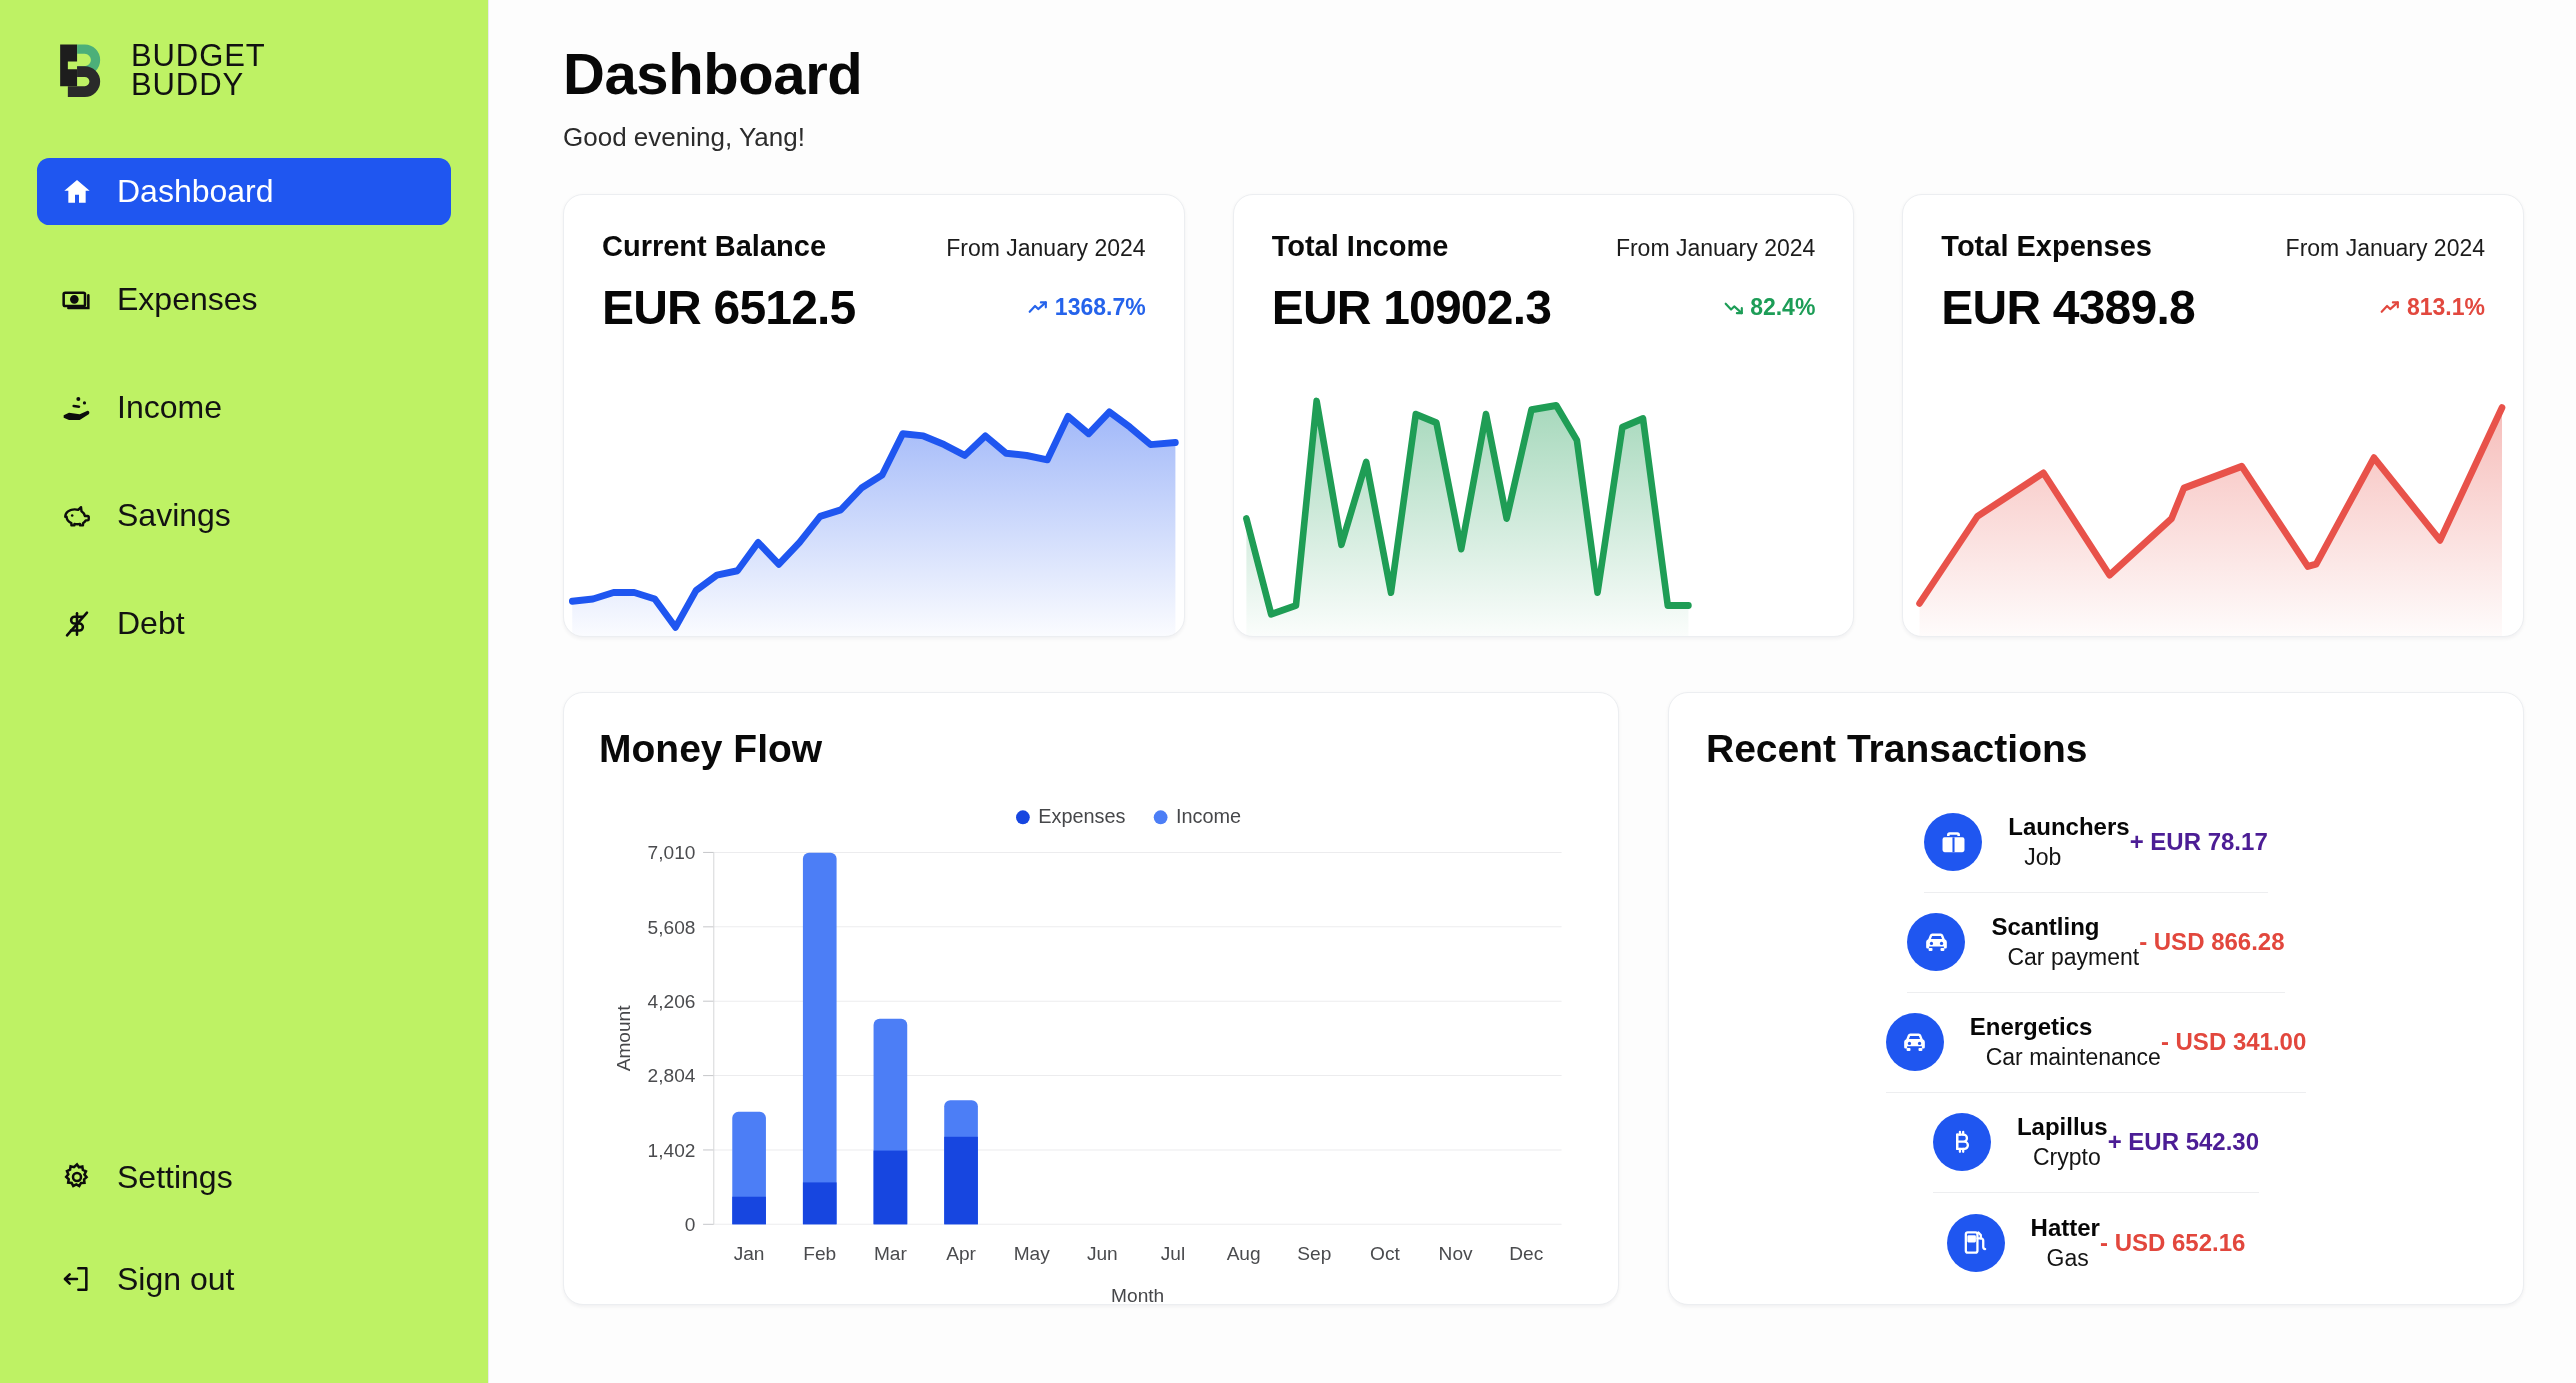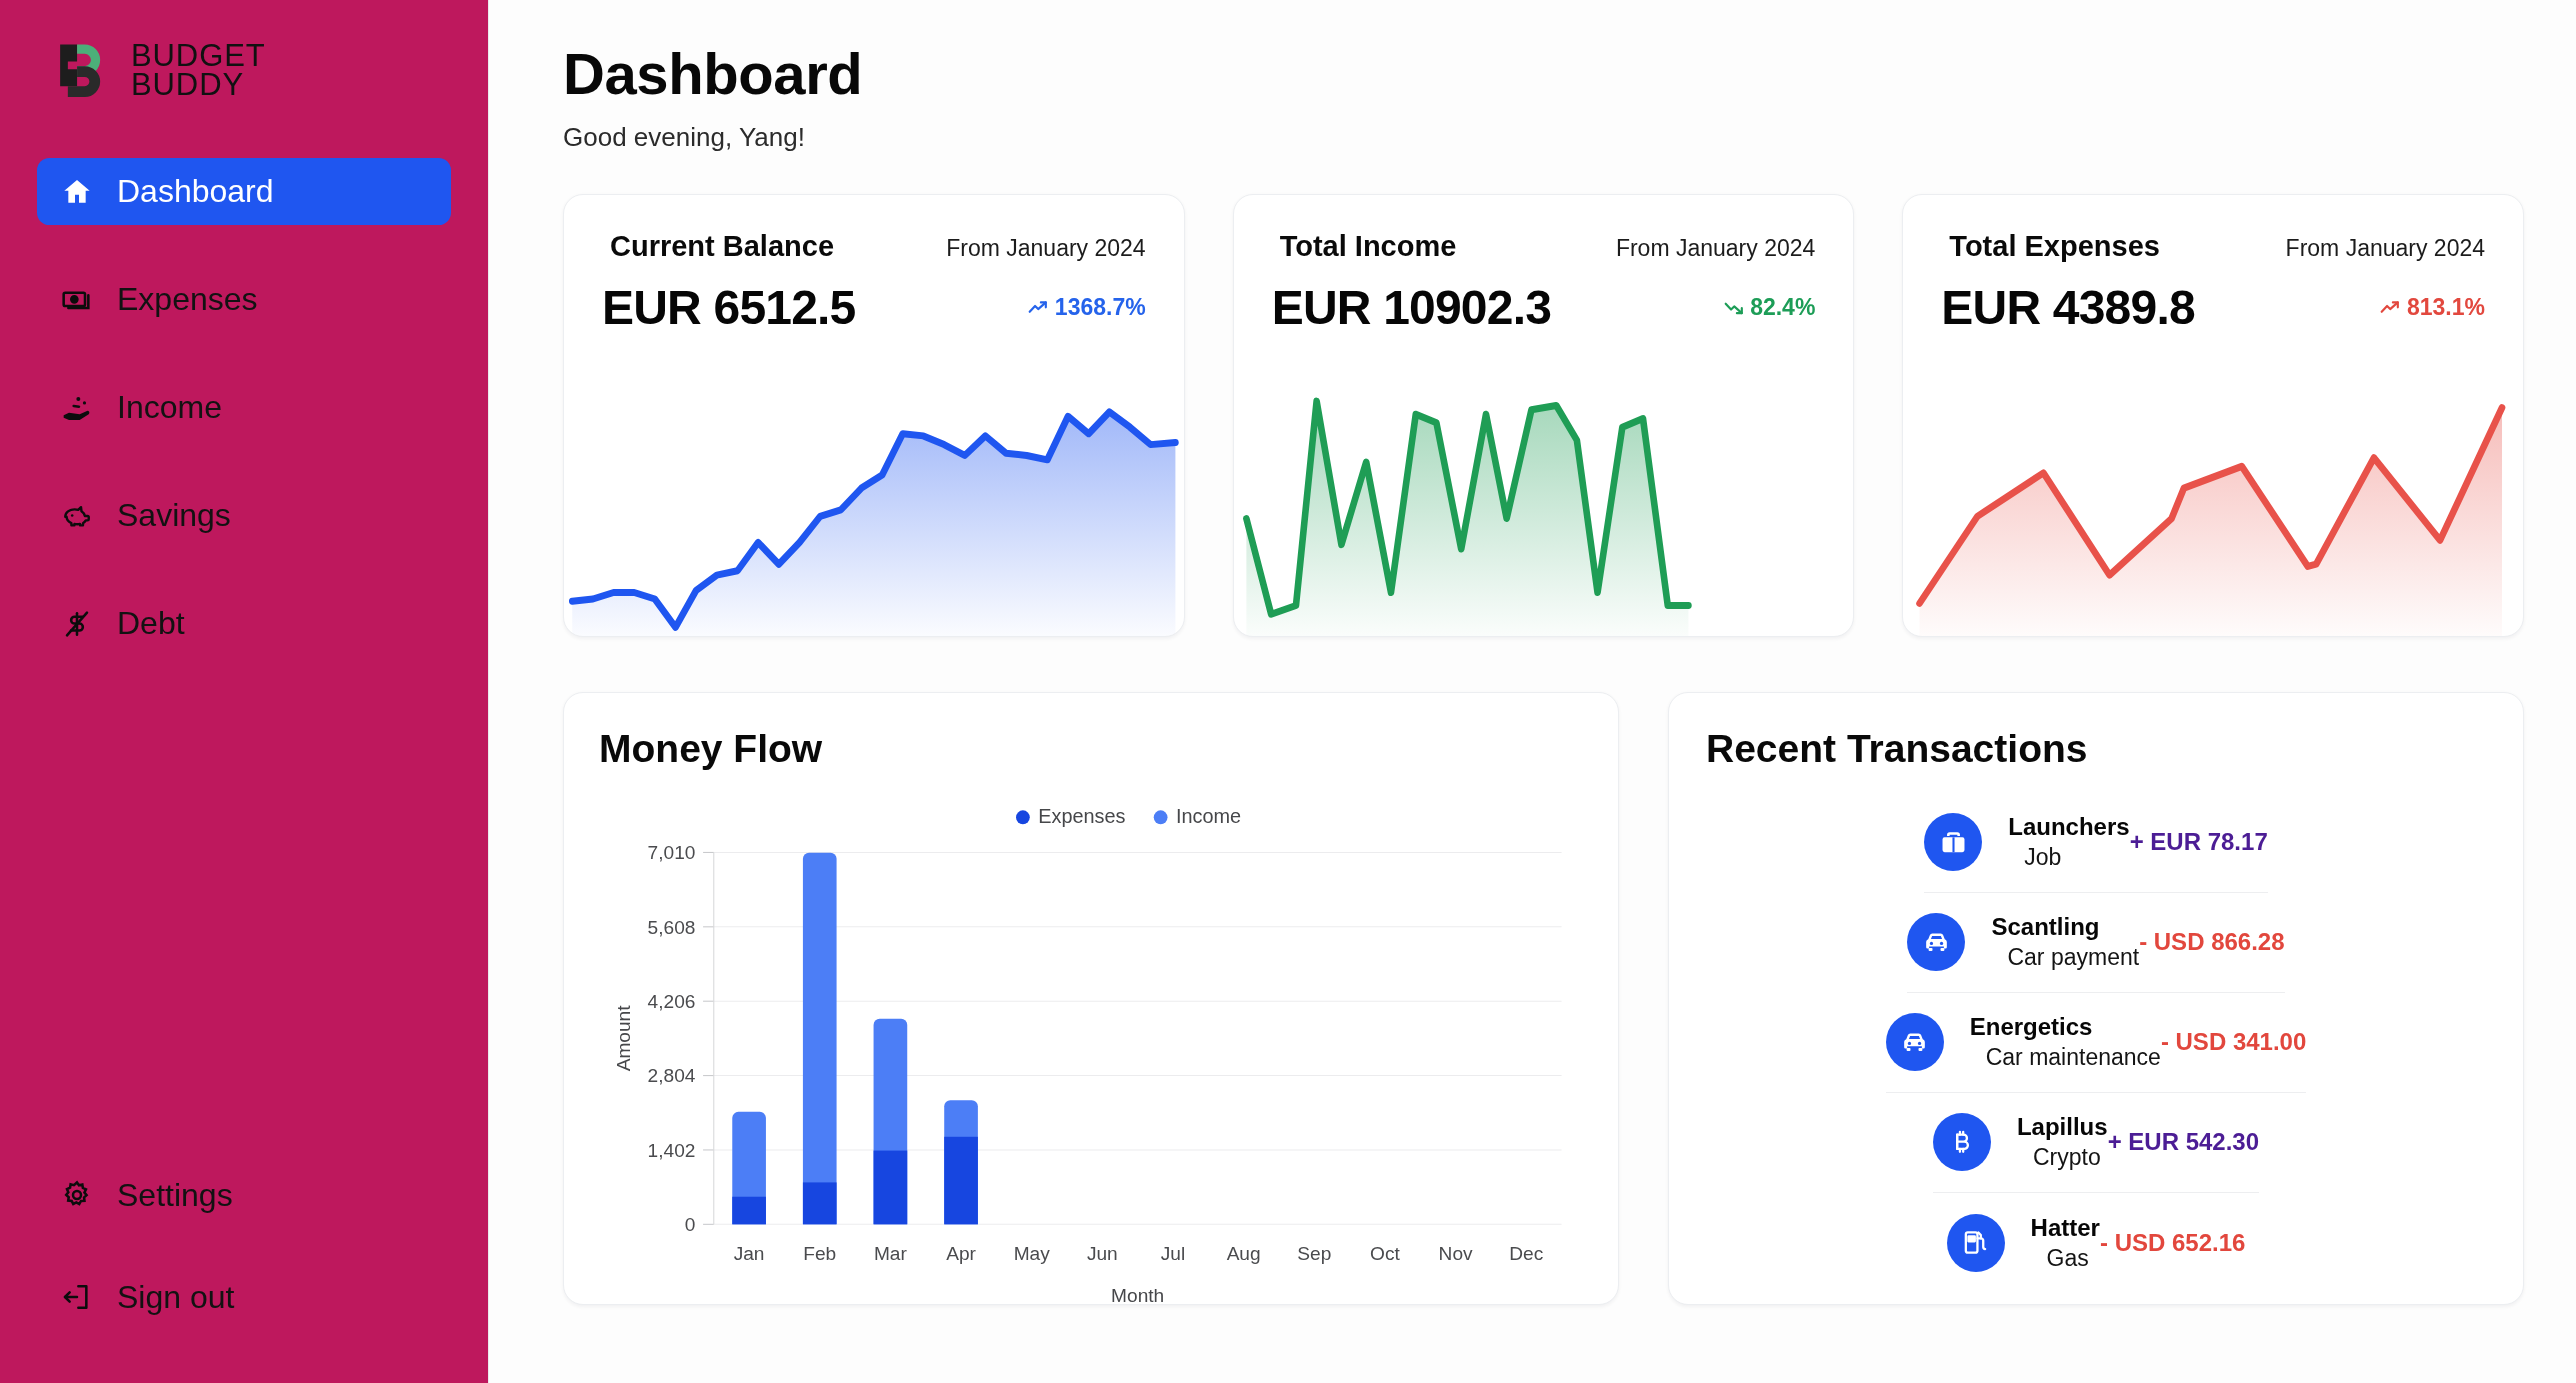--- a/index.html
+++ b/index.html
@@ -13,23 +13,23 @@
     color: #0a0a0a;
     overflow: hidden;
   }
   .app { display: flex; width: 2576px; height: 1383px; }
 
   
   .sidebar {
     width: 489px;
     flex: 0 0 489px;
     height: 1383px;
-    background: #be185d;
+    background: #bef264;
     border-right: 1.5px solid #e9eaec;
-    padding: 40px 37px 31px 37px;
+    padding: 40px 37px 49px 37px;
     display: flex;
     flex-direction: column;
     position: relative;
   }
   .logo-row { display: flex; align-items: center; gap: 17px; padding-left: 17px; margin-bottom: 58px; }
   .logo-mark { width: 60px; height: 60px; flex: 0 0 60px; }
   .logo-words { display: flex; flex-direction: column; line-height: 0.94; }
   .logo-words span {
     font-size: 31px;
     letter-spacing: 0.9px;
@@ -76,21 +76,21 @@
     background: #ffffff;
     border: 0.8px solid #eceef1;
     border-radius: 20px;
     box-shadow: 0 1.5px 3.8px rgba(16,24,40,.05);
     padding: 35px 38px 0 38px;
     display: flex;
     flex-direction: column;
     position: relative;
     overflow: hidden;
   }
-  .stat-head { display: flex; align-items: baseline; justify-content: flex-start; gap: 29px; margin-left: 8px; }
+  .stat-head { display: flex; align-items: baseline; justify-content: flex-start; gap: 29px; }
   .stat-label { font-size: 29px; font-weight: 700; color: #0a0a0a; white-space: nowrap; }
   .stat-period { font-size: 23px; color: #1c1c1c; white-space: nowrap; margin-left: auto; }
   .stat-valrow { display: flex; align-items: center; margin-top: 17px; }
   .stat-value { font-size: 48px; font-weight: 700; letter-spacing: -0.8px; color: #060606; white-space: nowrap; }
   .stat-delta { display: flex; align-items: center; gap: 6.1px; font-size: 23px; font-weight: 700; margin-left: auto; white-space: nowrap; }
   .stat-delta svg { display: block; }
   .spark { position: absolute; left: 0; right: 0; bottom: 0; height: 261px; }
   .spark svg { display: block; width: 100%; height: 100%; }
 
   

